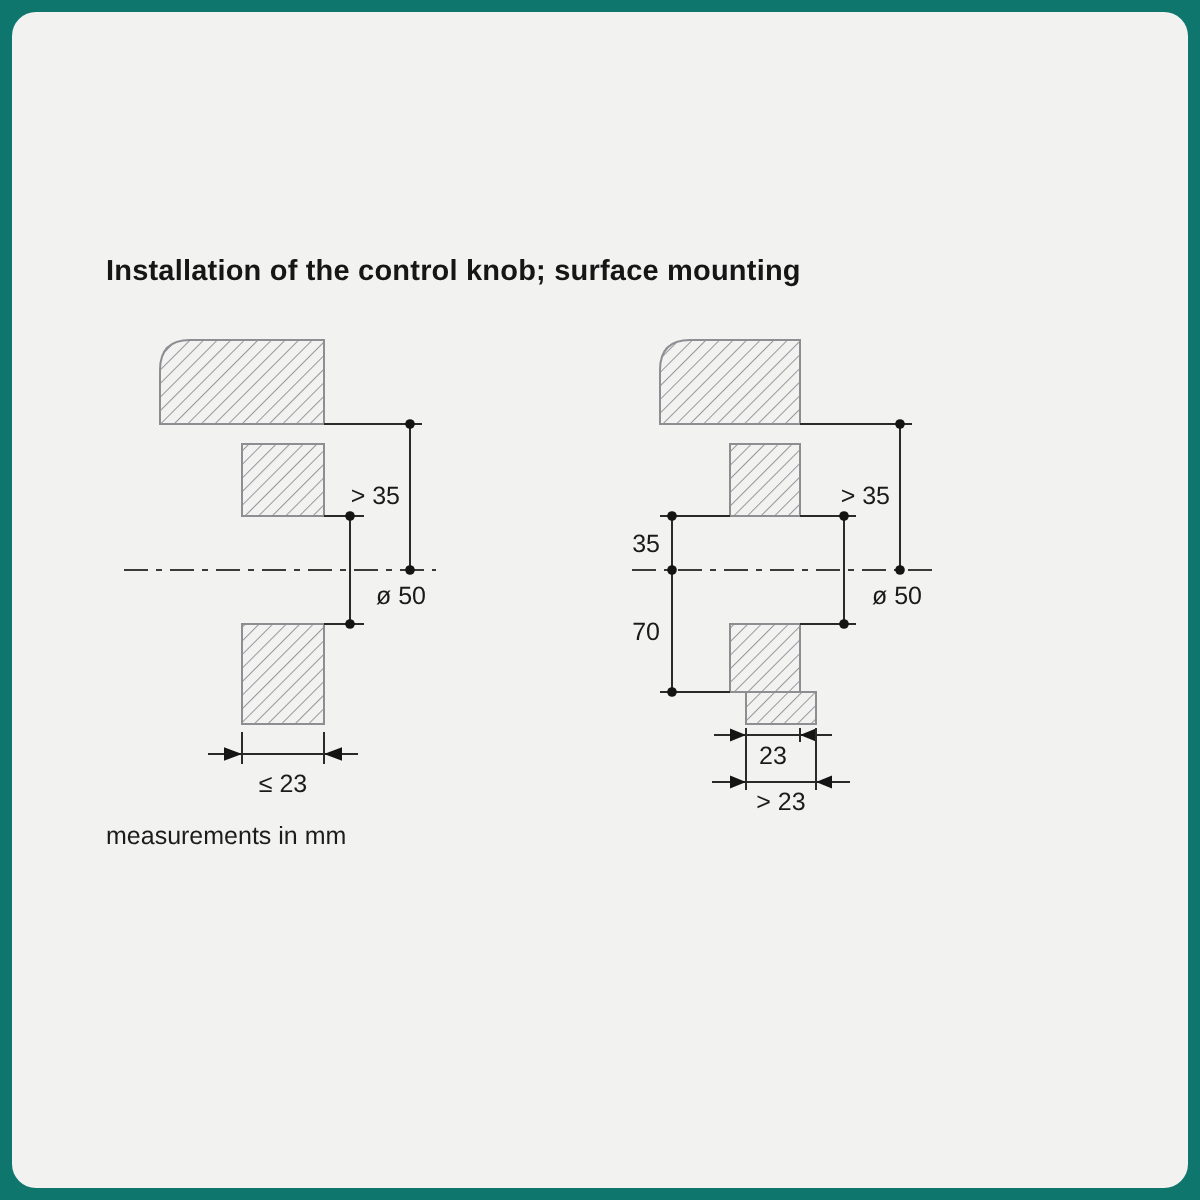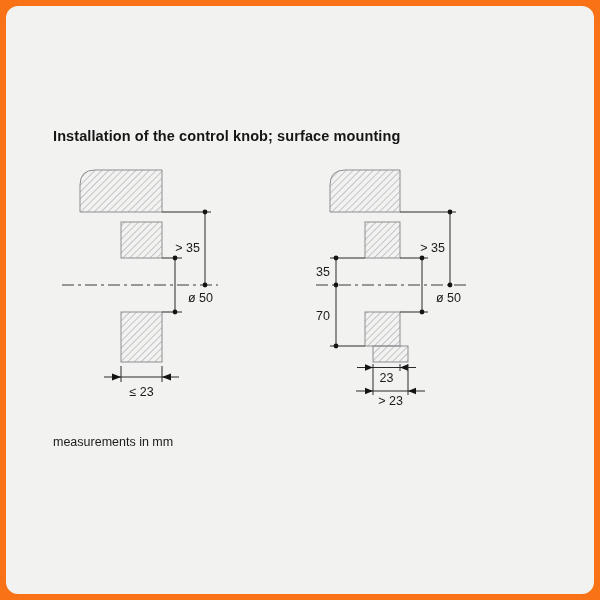--- a/index.html
+++ b/index.html
@@ -1,20 +1,20 @@
 <!DOCTYPE html>
 <html><head>
 <meta charset="utf-8">
 <style>
   html,body{margin:0;padding:0;background:#ffffff;}
-  .canvas{position:relative;width:600px;height:600px;background:#f97316;overflow:hidden;
+  .canvas{position:relative;width:600px;height:600px;background:#0f766e;overflow:hidden;
           font-family:"Liberation Sans", sans-serif;}
   .panel-bg{position:absolute;left:6px;top:6px;right:6px;bottom:6px;background:#f2f2f1;border-radius:12px;}
   .title{position:absolute;left:53px;top:128px;font-size:14.5px;font-weight:bold;color:#161616;letter-spacing:.1px;}
-  .footer{position:absolute;left:53px;top:435px;font-size:12.5px;color:#1c1c1c;}
+  .footer{position:absolute;left:53px;top:411px;font-size:12.5px;color:#1c1c1c;}
   svg{position:absolute;left:0;top:0;}
   svg text{font-family:"Liberation Sans", sans-serif;font-size:12.5px;fill:#1a1a1a;}
   .dimline{stroke:#2a2a2a;stroke-width:1;fill:none;}
   .centerline{stroke:#3a3a3a;stroke-width:1;fill:none;stroke-dasharray:12 4 3 4;}
   .piece{fill:url(#hatch);stroke:#8d8d92;stroke-width:1;}
   .dot{fill:#141414;}
   .arrow{fill:#141414;}
 </style>
 </head>
 <body>

